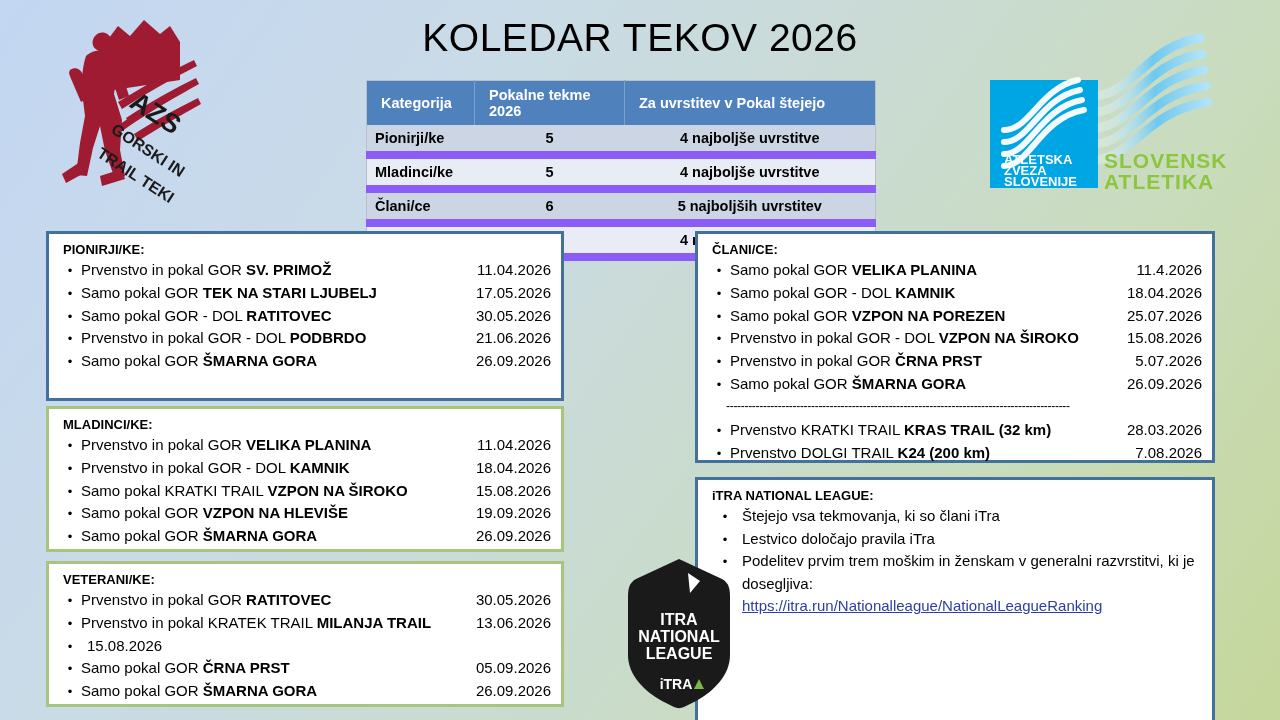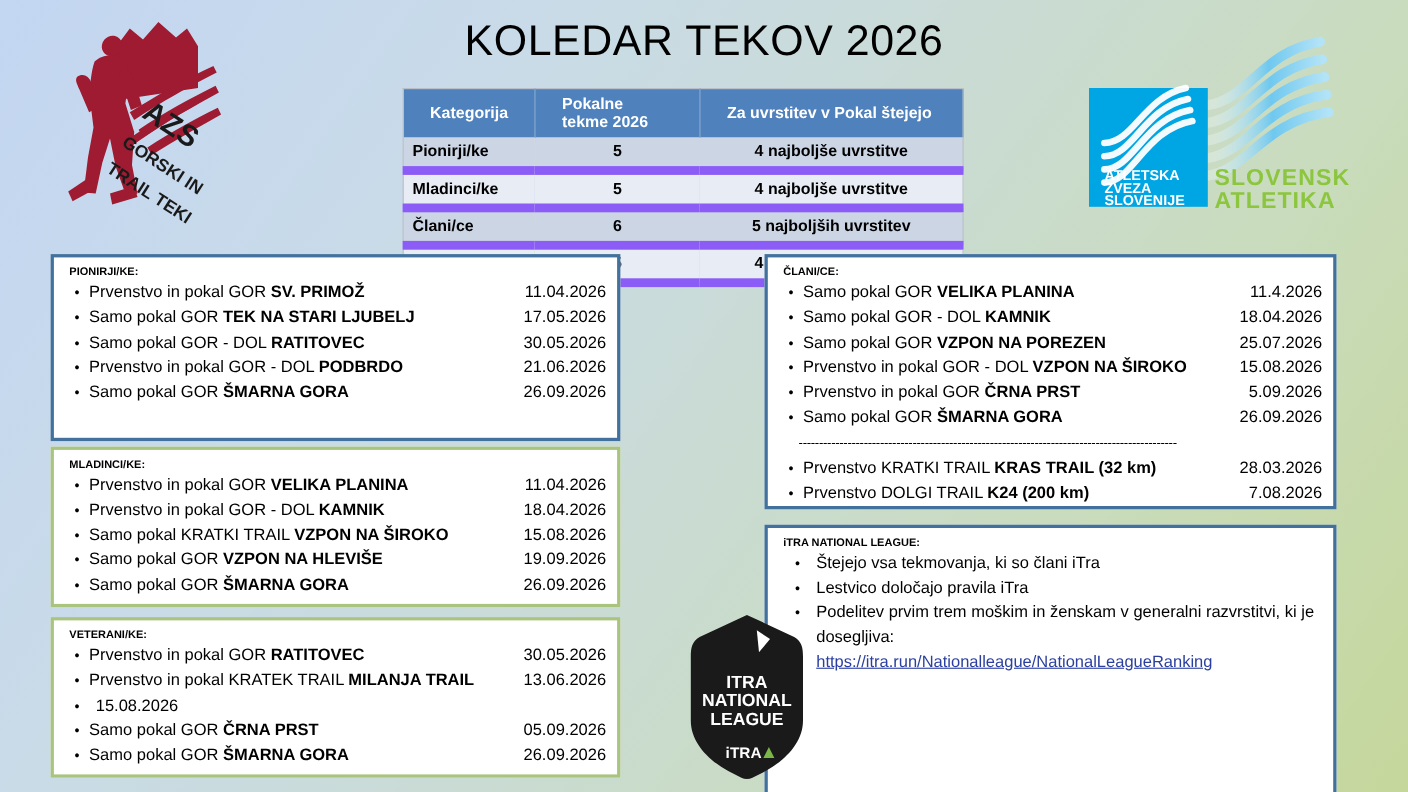--- a/index.html
+++ b/index.html
@@ -36,21 +36,21 @@
     width: 510px;
     border-collapse: collapse;
     border: 1px solid #b8bfc8;
     box-shadow: 0 0 0 0 transparent;
   }
   .summary-table th {
     background: #4f81bd;
     color: #ffffff;
     font-size: 14.5px;
     font-weight: bold;
-    padding: 6px 24px;
+    padding: 6px 14px;
     text-align: left;
     border-right: 1px solid #7ba0c9;
   }
   .summary-table th:last-child { border-right: none; }
   .summary-table th.th-num, .summary-table th.th-wide { text-align: left; }
   .summary-table td {
     font-size: 14.5px;
     font-weight: bold;
     color: #000;
     padding: 5px 8px;
@@ -64,21 +64,21 @@
 
   
   .box {
     position: absolute;
     background: #ffffff;
     border: 3px solid #41719c;
     padding: 8px 10px 6px 10px;
   }
   .box.green { border-color: #a9c47f; }
   .box-title {
-    font-size: 10px;
+    font-size: 13px;
     font-weight: bold;
     color: #000;
     margin-bottom: 2px;
     padding-left: 4px;
   }
   ul.evt { list-style: none; }
   ul.evt li {
     display: flex;
     align-items: baseline;
     font-size: 15px;
@@ -353,21 +353,21 @@
         <span class="edate">25.07.2026</span>
       </li>
     <li>
         <span class="bullet">•</span>
         <span class="etext"><span>Prvenstvo in pokal GOR - DOL </span><b>VZPON NA ŠIROKO</b></span>
         <span class="edate">15.08.2026</span>
       </li>
     <li>
         <span class="bullet">•</span>
         <span class="etext"><span>Prvenstvo in pokal GOR </span><b>ČRNA PRST</b></span>
-        <span class="edate">5.09.2026</span>
+        <span class="edate">5.07.2026</span>
       </li>
     <li>
         <span class="bullet">•</span>
         <span class="etext"><span>Samo pokal GOR </span><b>ŠMARNA GORA</b></span>
         <span class="edate">26.09.2026</span>
       </li>
   </ul>
   <div class="sep-line">---------------------------------------------------------------------------------------------</div>
   <ul class="evt">
     <li>

